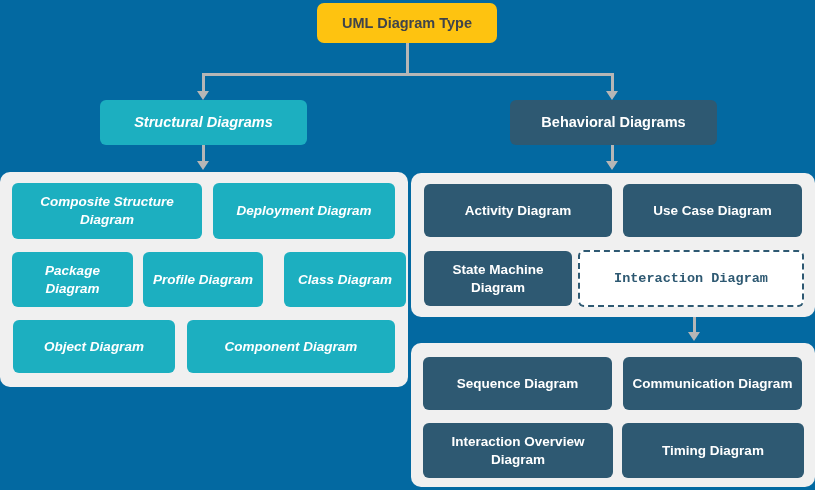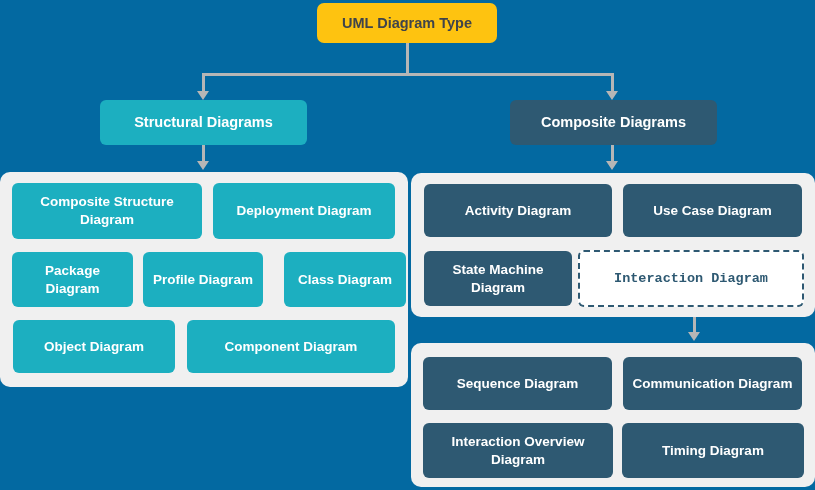--- a/index.html
+++ b/index.html
@@ -41,21 +41,21 @@
     box-sizing: border-box;
     padding: 2px 8px;
   }
   .root {
     background: #FEC310;
     color: #3F444B;
     font-size: 14.5px;
     border-radius: 7px;
   }
   .branch { font-size: 14.5px; }
-  .teal { background: #1CAFC0; }
+  .teal { background: #1CAFC0; font-style: italic; }
   .navy { background: #2E5972; }
   .dashed {
     background: #ffffff;
     border: 2px dashed #2E5972;
     color: #2E5972;
     font-family: Liberation Mono, monospace;
   }
 </style>
 </head>
 <body>
@@ -80,21 +80,21 @@
   <div class="line" style="left:693px;top:307px;width:3px;height:26px"></div>
   <div class="arrow" style="left:688px;top:332px"></div>
 
   <div class="group" style="left:0;top:172px;width:408px;height:215px"></div>
   <div class="group" style="left:411px;top:173px;width:404px;height:144px"></div>
   <div class="group" style="left:411px;top:343px;width:404px;height:144px"></div>
 
   <div class="node root" style="left:317px;top:3px;width:180px;height:40px">UML Diagram Type</div>
 
   <div class="node teal branch" style="left:100px;top:100px;width:207px;height:45px">Structural Diagrams</div>
-  <div class="node navy branch" style="left:510px;top:100px;width:207px;height:45px">Composite Diagrams</div>
+  <div class="node navy branch" style="left:510px;top:100px;width:207px;height:45px">Behavioral Diagrams</div>
 
   <div class="node teal" style="left:12px;top:183px;width:190px;height:56px">Composite Structure Diagram</div>
   <div class="node teal" style="left:213px;top:183px;width:182px;height:56px">Deployment Diagram</div>
   <div class="node teal" style="left:12px;top:252px;width:121px;height:55px">Package Diagram</div>
   <div class="node teal" style="left:143px;top:252px;width:120px;height:55px">Profile Diagram</div>
   <div class="node teal" style="left:284px;top:252px;width:122px;height:55px">Class Diagram</div>
   <div class="node teal" style="left:13px;top:320px;width:162px;height:53px">Object Diagram</div>
   <div class="node teal" style="left:187px;top:320px;width:208px;height:53px">Component Diagram</div>
 
   <div class="node navy" style="left:424px;top:184px;width:188px;height:53px">Activity Diagram</div>

